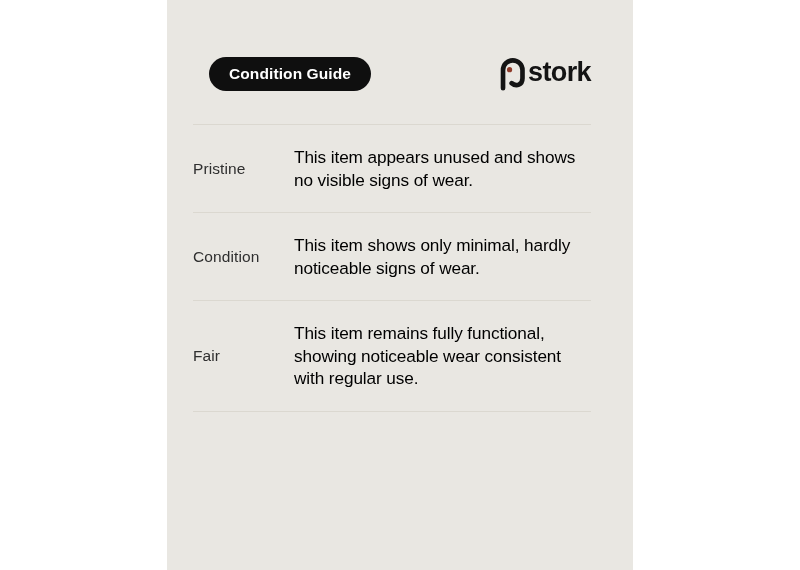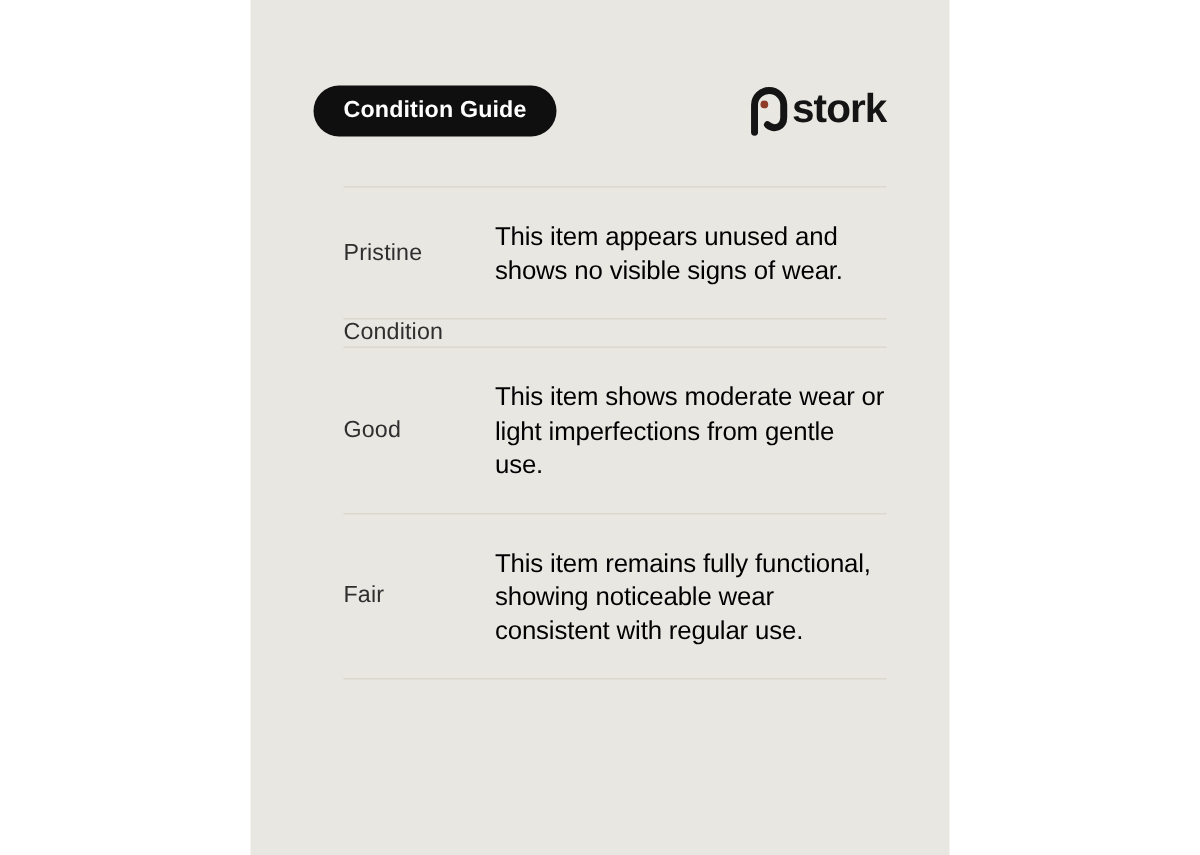--- a/index.html
+++ b/index.html
@@ -60,21 +60,21 @@
   .brand-name {
     font-size: 27px;
     font-weight: 600;
     color: #141414;
     letter-spacing: -0.6px;
     line-height: 1;
     padding-bottom: 2px;
   }
 
   .condition-list {
-    margin: 33px 42px 0 62px;
+    margin: 33px 42px 0 26px;
   }
 
   .condition-row {
     display: flex;
     align-items: center;
     border-top: 1px solid #dbd8d0;
   }
 
   .condition-row:last-child {
     border-bottom: 1px solid #dbd8d0;
@@ -121,26 +121,23 @@
 
     <div class="condition-list">
 
       <div class="condition-row">
         <div class="condition-label">Pristine</div>
         <div class="condition-description">This item appears unused and shows no visible signs of wear.</div>
       </div>
 
       <div class="condition-row">
         <div class="condition-label">Condition</div>
+        <div class="condition-description">This item shows only minimal, hardly noticeable signs of wear.</div>
       </div>
 
-      <div class="condition-row">
-        <div class="condition-label">Good</div>
-        <div class="condition-description">This item shows moderate wear or light imperfections from gentle use.</div>
-      </div>
 
       <div class="condition-row">
         <div class="condition-label">Fair</div>
         <div class="condition-description">This item remains fully functional, showing noticeable wear consistent with regular use.</div>
       </div>
 
     </div>
   </div>
 </div>
 

